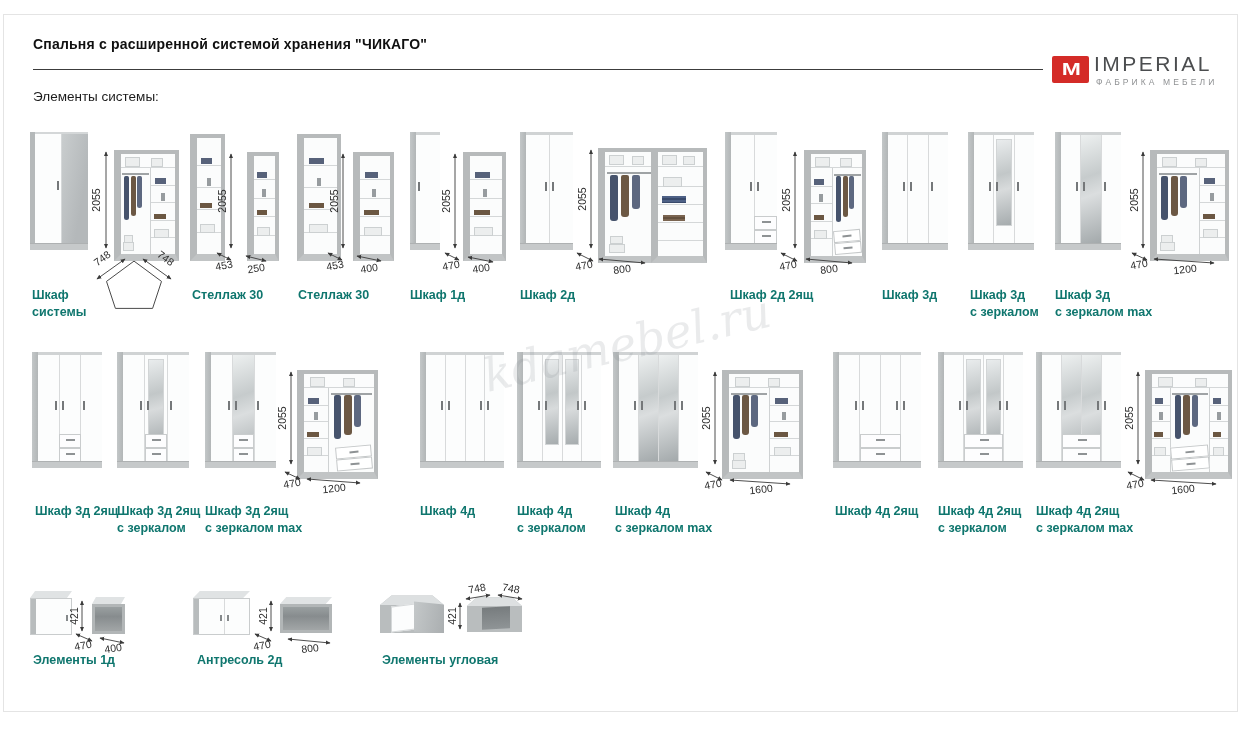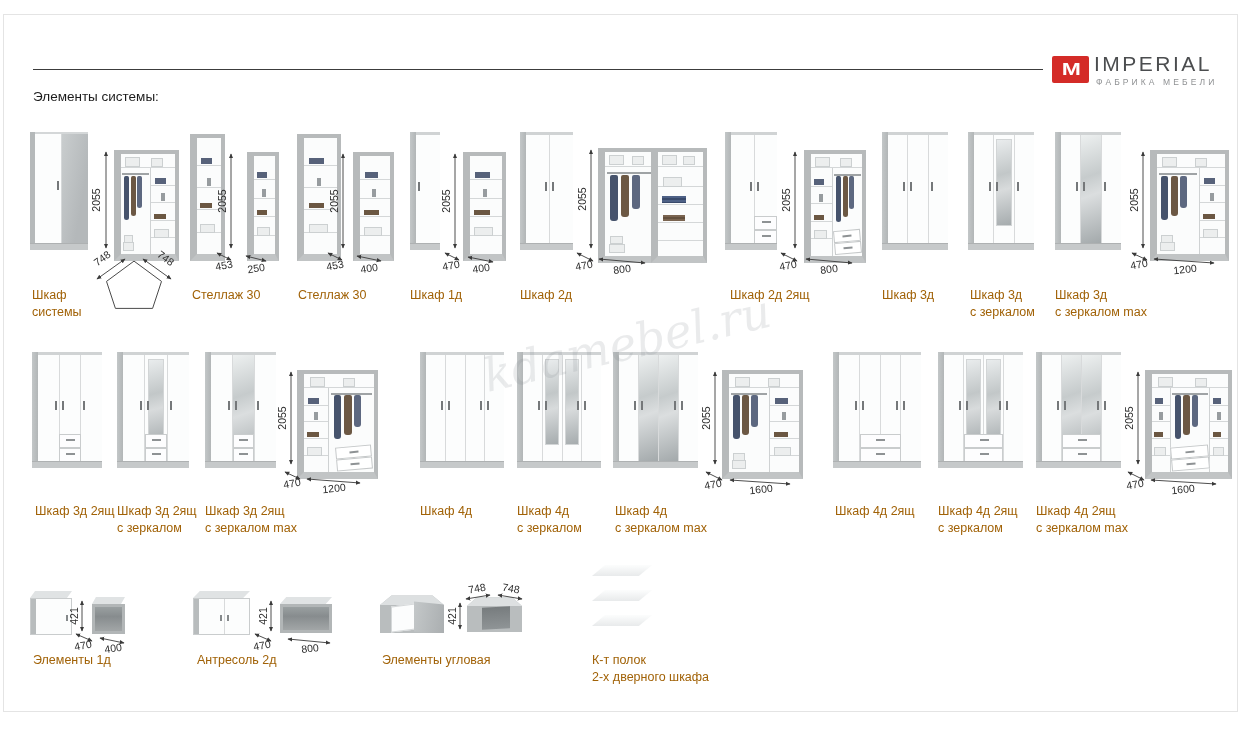--- a/index.html
+++ b/index.html
@@ -65,27 +65,28 @@
   .cbc{clip-path:polygon(0 30%,18% 6%,82% 6%,100% 30%,100% 100%,0 100%);background:#b9bdbe;}
   .cb-top{position:absolute;left:0;right:0;top:0;height:30%;background:#dde0e1;}
   .cb-doorL{position:absolute;left:17%;width:36%;top:30%;bottom:5%;background:#fcfdfd;border:1px solid #d5d8d9;transform:skewY(-7deg);}
   .cb-faceR{position:absolute;left:53%;right:0;top:26%;bottom:0;background:linear-gradient(100deg,#c4c8c9,#aaaeb0);transform:skewY(6deg);}
   .cb-open{position:absolute;left:28%;right:22%;top:32%;bottom:8%;background:linear-gradient(180deg,#777c7e,#8f9496);transform:skewY(-3deg);}
   
   .shelf{position:absolute;left:0;width:60px;height:11px;background:linear-gradient(180deg,#fcfdfd,#e8eaeb);clip-path:polygon(22% 0,100% 0,78% 100%,0 100%);filter:drop-shadow(0 0 0.7px #a9adae);}
   
   .dims{position:absolute;left:0;top:0;overflow:visible;pointer-events:none;z-index:4;}
   .dimt{font-size:10.5px;fill:#2c2c2c;text-anchor:middle;dominant-baseline:central;font-family:"Liberation Sans",sans-serif;}
-  .ilabel{position:absolute;color:#a16207;font-size:12.5px;font-weight:400;line-height:17px;white-space:nowrap;}
+  .ilabel{position:absolute;color:#0f766e;font-size:12.5px;font-weight:700;line-height:17px;white-space:nowrap;}
 </style>
 </head>
 <body>
 
 <div class="canvas">
   <div class="card"></div>
+  <div class="title">Спальня с расширенной системой хранения "ЧИКАГО"</div>
   <div class="rule"></div>
   <div class="logo-box">
     <span class="logo-m">M</span>
   </div>
   <div class="logo-name">IMPERIAL</div>
   <div class="logo-tag">ФАБРИКА МЕБЕЛИ</div>
   <div class="section">Элементы системы:</div>
   <div id="items">
       <div class="item" style="left: 30px; top: 132px; width: 150px; height: 190px;">
         <div class="view cornerc" style="left: 0px; top: 0px; width: 58px; height: 118px;">
@@ -903,31 +904,20 @@
           <text x="97" y="23" class="dimt" transform="rotate(-10 97 23)">748</text>
           <line x1="118" y1="30" x2="142" y2="34" stroke="#3a3a3a" stroke-width="0.9" marker-start="url(#arr)" marker-end="url(#arr)"></line>
           <text x="131" y="23" class="dimt" transform="rotate(10 131 23)">748</text>
           <line x1="80" y1="38" x2="80" y2="64" stroke="#3a3a3a" stroke-width="0.9" marker-start="url(#arr)" marker-end="url(#arr)"></line>
           <text x="72" y="51" class="dimt" transform="rotate(-90 72 51)">421</text>
         </svg>
         <div class="ilabel" style="left: 2px; top: 87px;">
           <div>Элементы угловая</div>
         </div>
       </div>
-      <div class="item" style="left: 592px; top: 565px; width: 170px; height: 130px;">
-        <div class="view" style="left: 0px; top: 0px; width: 62px; height: 68px;">
-          <div class="shelf" style="top: 0px;"></div>
-          <div class="shelf" style="top: 25px;"></div>
-          <div class="shelf" style="top: 50px;"></div>
-        </div>
-        <div class="ilabel" style="left: 0px; top: 87px;">
-          <div>К-т полок</div>
-          <div>2-х дверного шкафа</div>
-        </div>
-      </div>
     </div>
   <div class="watermark">kdamebel.ru</div>
   <svg width="0" height="0">
     <defs>
       <marker id="arr" viewBox="0 0 10 10" refX="8" refY="5" markerWidth="6" markerHeight="6" orient="auto-start-reverse">
         <path d="M0,1 L9,5 L0,9 z" fill="#3a3a3a"></path>
       </marker>
     </defs>
   </svg>
 </div>

